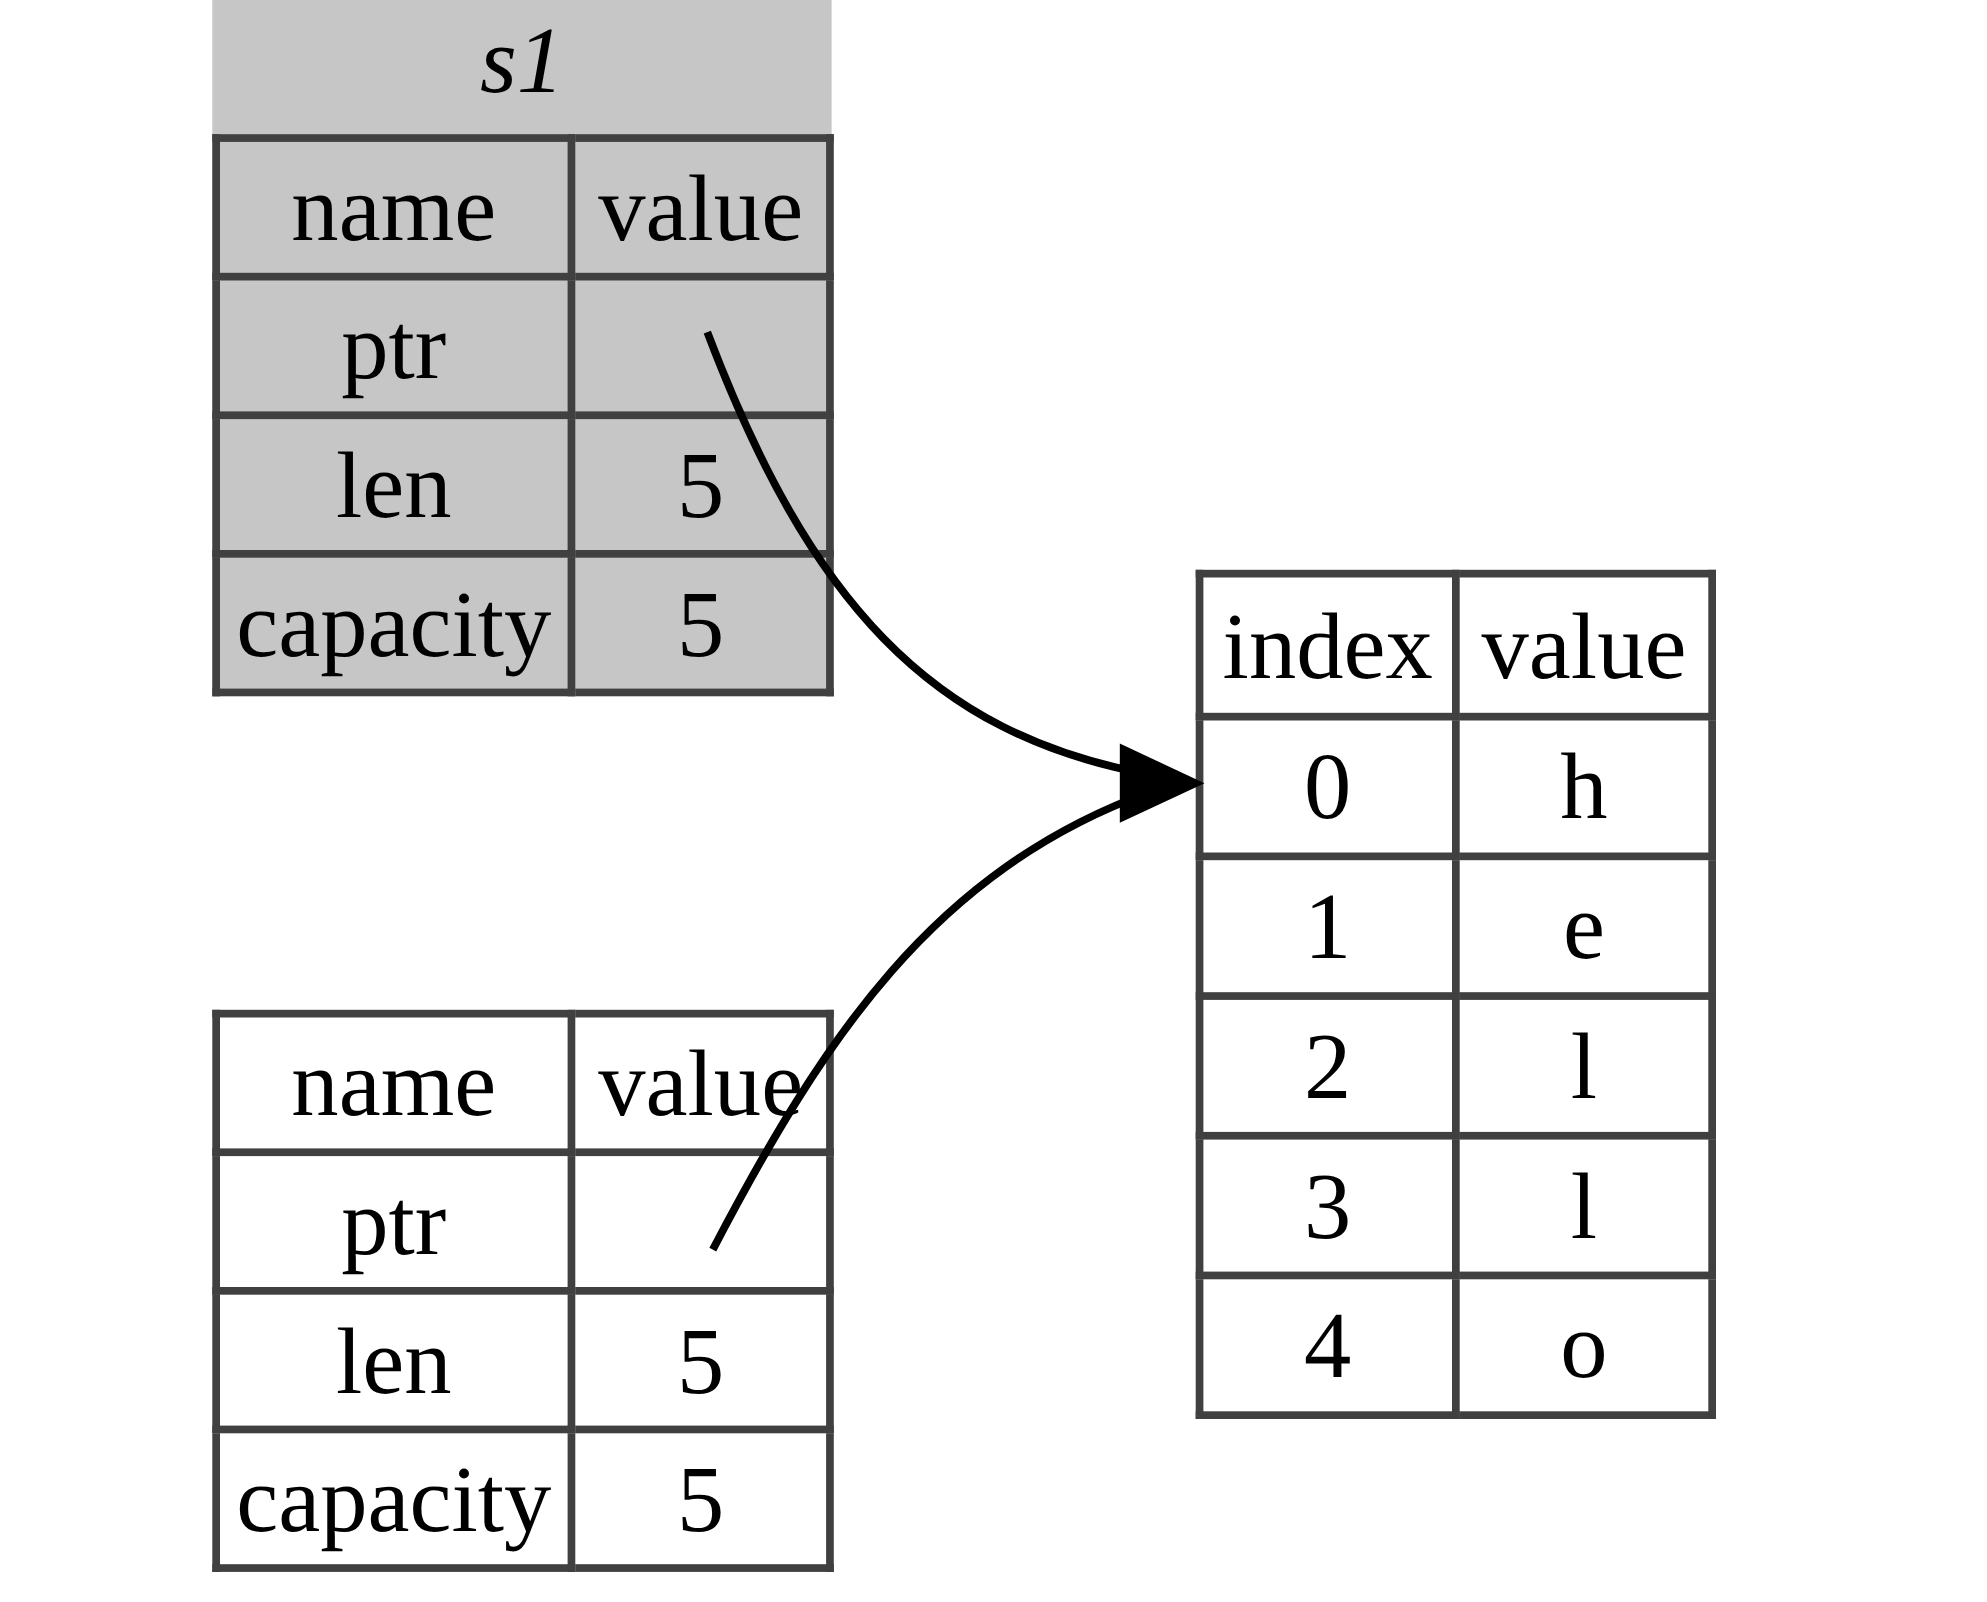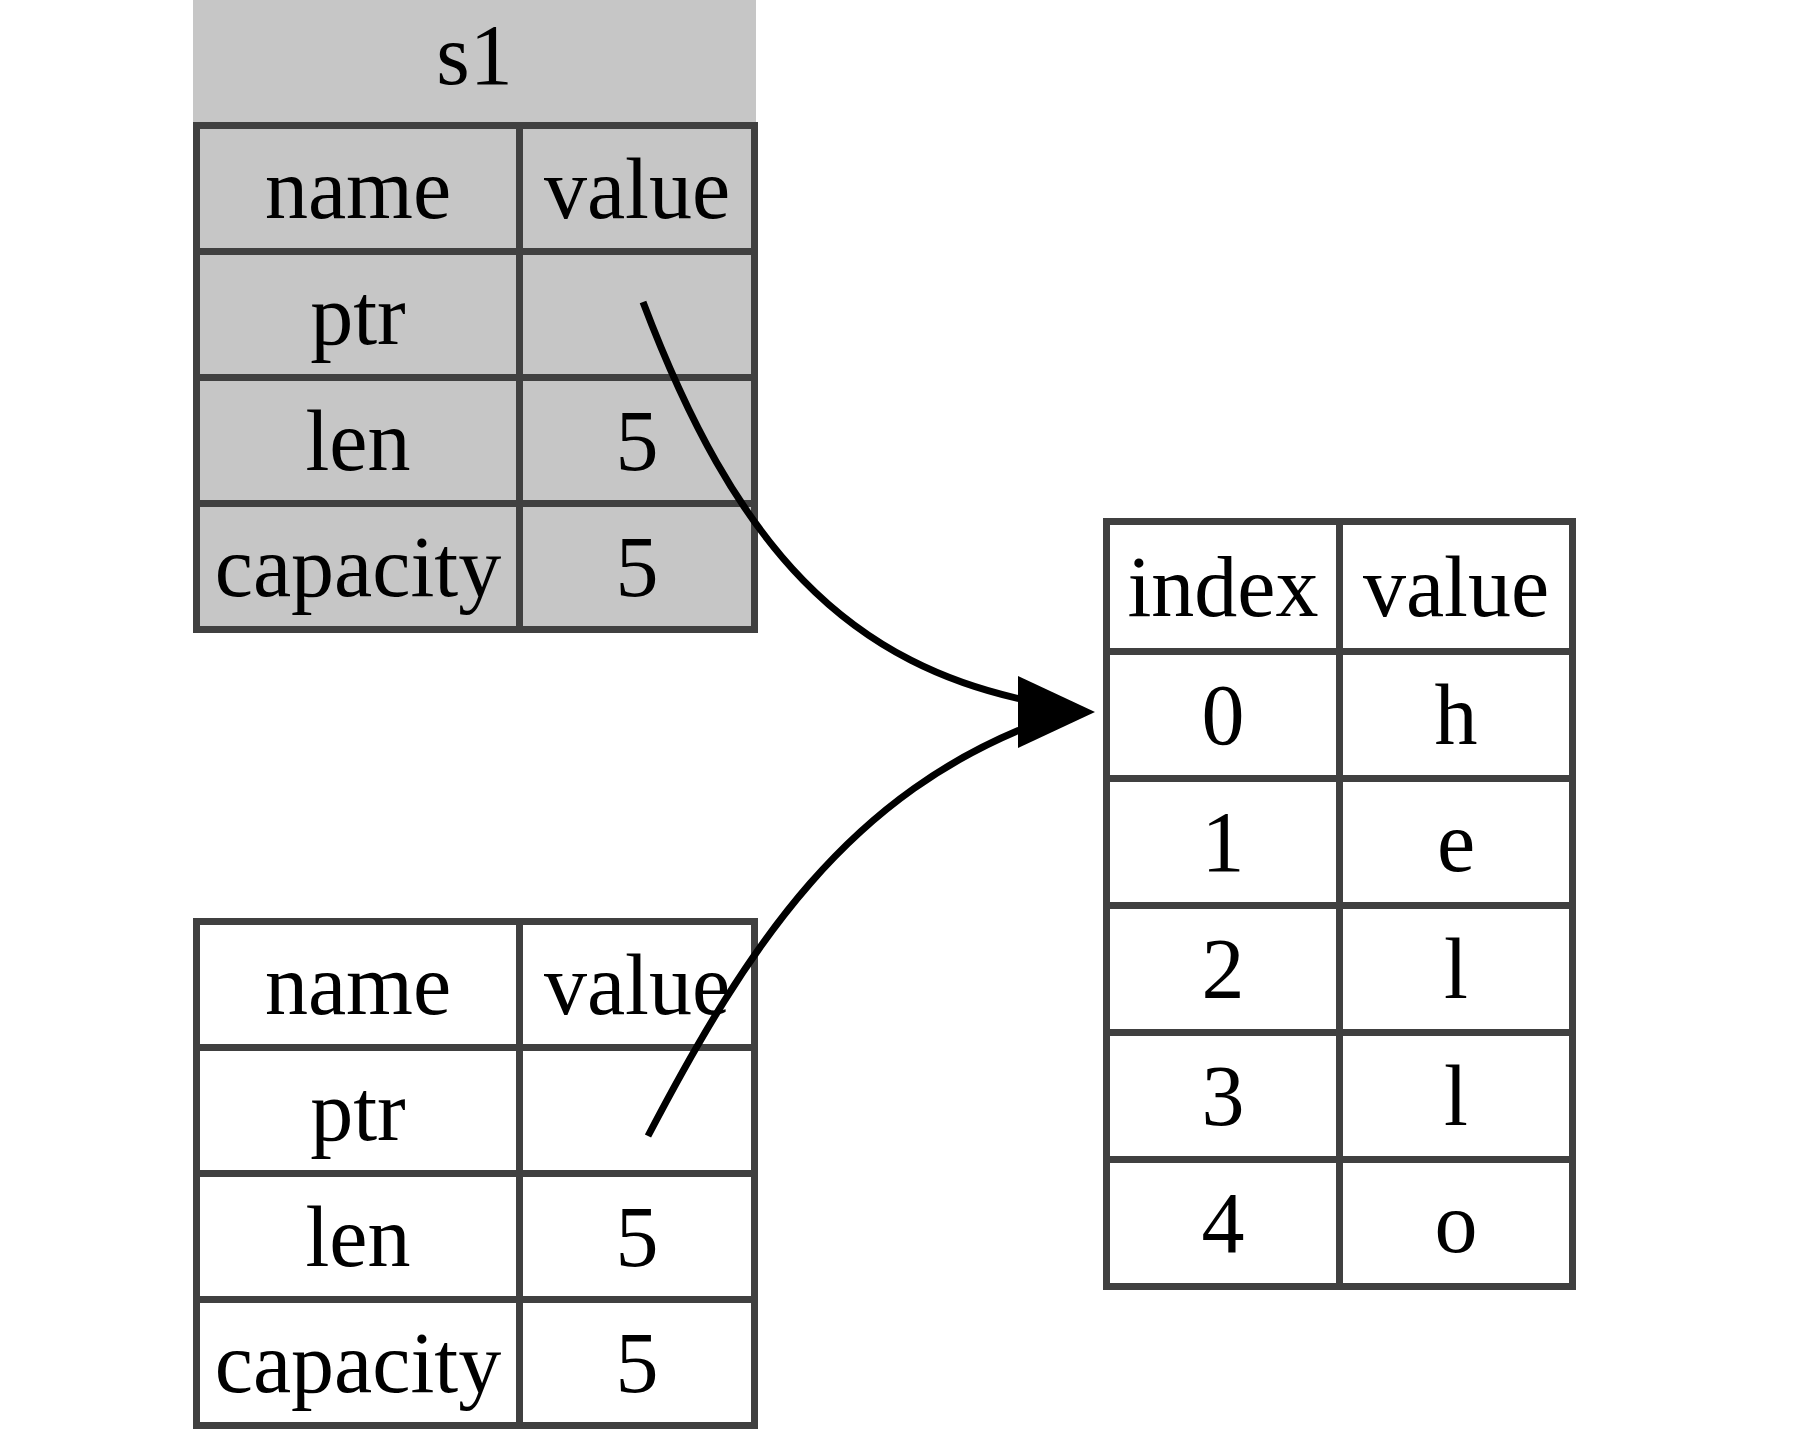--- a/index.html
+++ b/index.html
@@ -3,33 +3,33 @@
 <meta charset="utf-8">
 <style>
   html,body { margin:0; padding:0; background:#ffffff; }
   .canvas {
     position:relative; width:1806px; height:1456px;
     background:#ffffff; overflow:hidden;
     font-family:"Liberation Serif","DejaVu Serif",serif; color:#000000;
   }
   .gray-band { position:absolute; left:193px; top:0; width:563px; height:628px; background:#c6c6c6; }
   .var-title { position:absolute; width:563px; text-align:center; font-size:86px; line-height:1; }
-  #s1-title { left:193px; top:12px; }
+  #s1-title { left:193px; top:12px;font-style:italic; }
   #s2-title { left:193px; top:820px; }
   table.mem { position:absolute; border-collapse:collapse; }
   table.mem td {
     border:7px solid #404040; text-align:center; vertical-align:middle;
     font-size:86px; line-height:1; padding:0;
   }
   .stack td.c1 { width:316px; }
   .stack td.c2 { width:228px; }
   .stack td { height:119px; }
   #s1-table { left:193px; top:122px; }
   #s2-table { left:193px; top:918px; }
-  #heap-table { left:1087px; top:518px;margin-left:16px; }
+  #heap-table { left:1087px; top:518px; }
   .heap td { width:226px; height:120px; }
   .heap tr.hdr td { height:123px; }
   #arrows { position:absolute; left:0; top:0; pointer-events:none; }
 </style>
 </head>
 <body>
 
 <div class="canvas">
 
   <div class="gray-band"></div>

